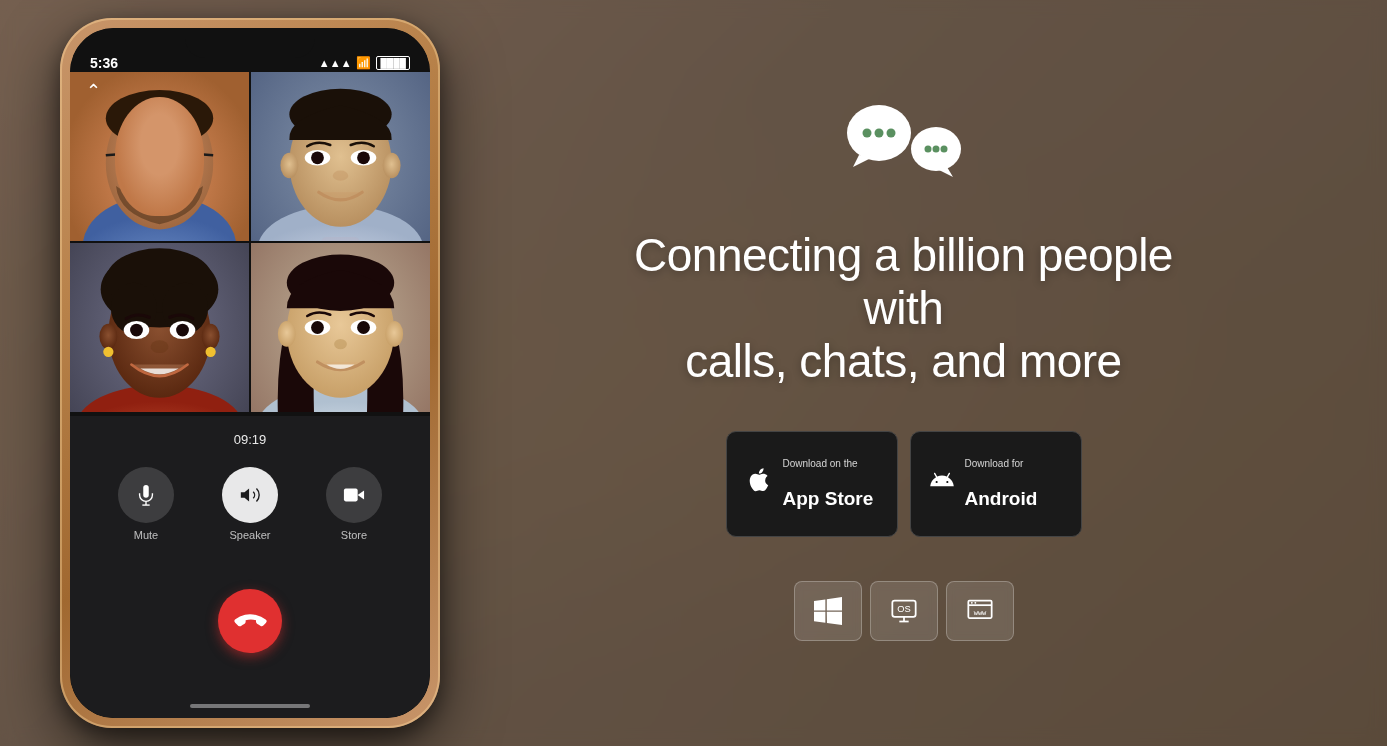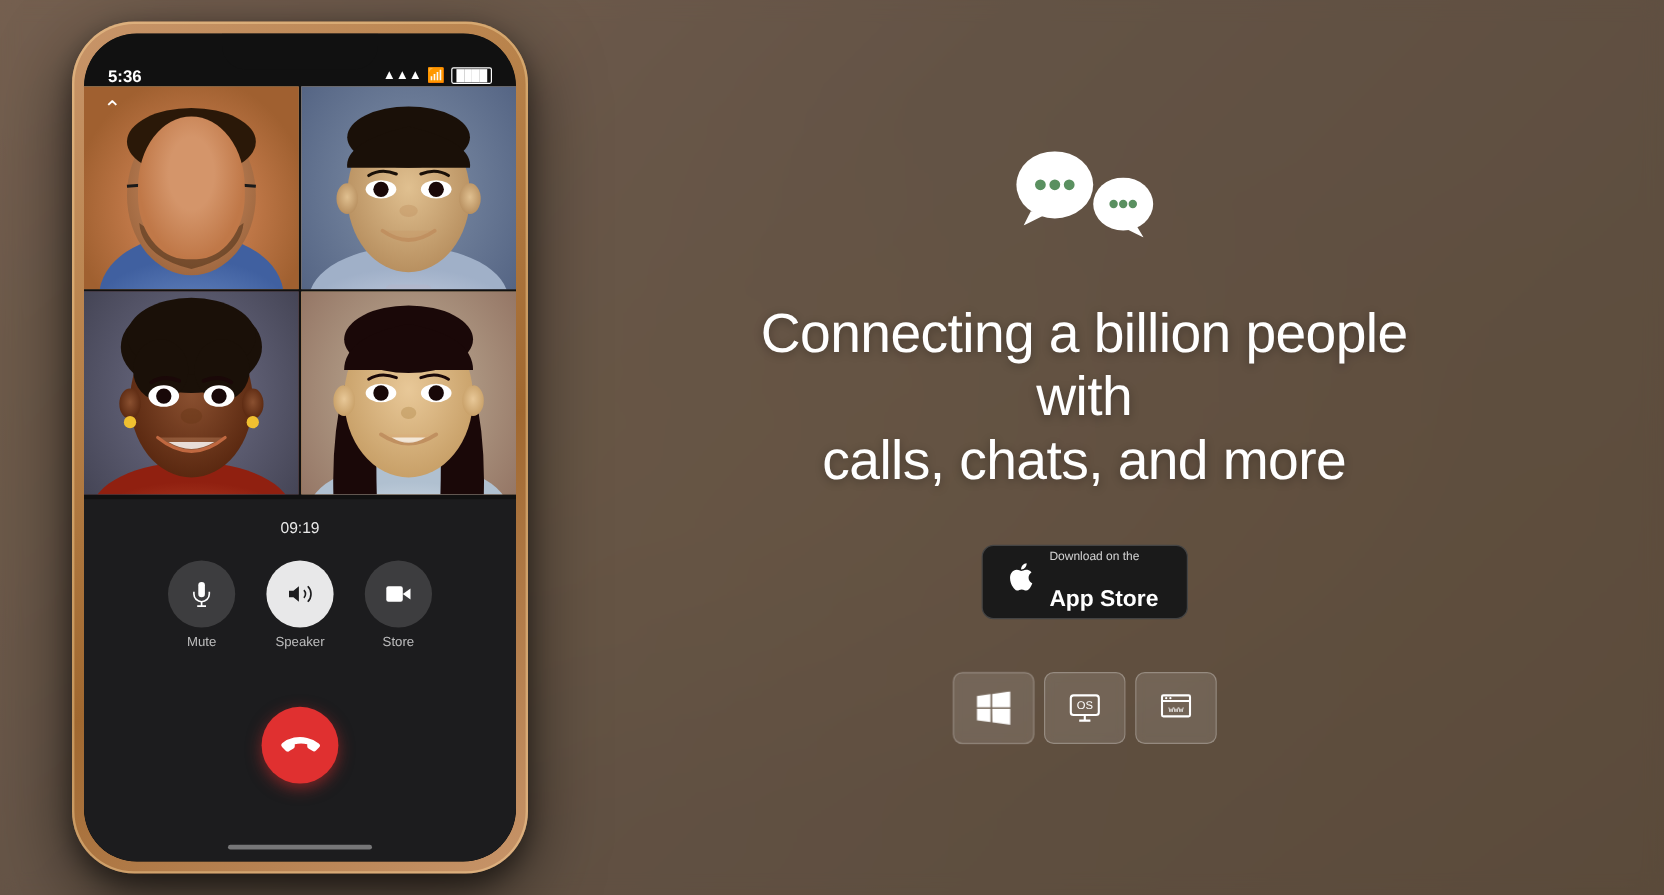--- a/index.html
+++ b/index.html
@@ -183,21 +183,21 @@
 
     .call-timer {
       color: white;
       font-size: 13px;
       margin-bottom: 20px;
       opacity: 0.9;
     }
 
     .control-buttons {
       display: flex;
-      gap: 26px;
+      gap: 48px;
       align-items: flex-end;
       justify-content: center;
       margin-bottom: 8px;
     }
 
     .ctrl-btn {
       display: flex;
       flex-direction: column;
       align-items: center;
       gap: 6px;
@@ -299,21 +299,21 @@
       align-items: center;
     }
 
     .btn-store {
       display: flex;
       align-items: center;
       gap: 10px;
       background: #1a1a1a;
       border: 1px solid #444;
       border-radius: 10px;
-      padding: 4px 18px;
+      padding: 26px 18px;
       color: white;
       cursor: pointer;
       text-decoration: none;
       min-width: 172px;
     }
 
     .btn-store-icon {
       font-size: 26px;
       line-height: 1;
     }
@@ -673,20 +673,31 @@
           <svg width="28" height="32" viewBox="0 0 24 28" fill="white">
             <path d="M18.71 19.5c-.83 1.24-1.71 2.45-3.05 2.47-1.34.03-1.77-.79-3.29-.79-1.53 0-2 .77-3.27.82-1.31.05-2.3-1.32-3.14-2.53C4.25 17 2.94 12.45 4.7 9.39c.87-1.52 2.43-2.48 4.12-2.51 1.28-.02 2.5.87 3.29.87.78 0 2.26-1.07 3.8-.91.65.03 2.47.26 3.64 1.98-.09.06-2.17 1.28-2.15 3.81.03 3.02 2.65 4.03 2.68 4.04-.03.07-.42 1.44-1.37 2.83M13 3.5c.73-.83 1.94-1.46 2.94-1.5.13 1.17-.34 2.35-1.04 3.19-.69.85-1.83 1.51-2.95 1.42-.15-1.15.41-2.35 1.05-3.11z"></path>
           </svg>
         </div>
         <div class="btn-store-text">
           <span class="btn-store-small">Download on the</span>
           <span class="btn-store-big">App Store</span>
         </div>
       </div>
 
+      <div class="btn-store">
+        <div class="btn-store-icon">
+          <svg width="26" height="30" viewBox="0 0 24 28" fill="white">
+            <path d="M17.6 9.48l1.84-3.18c.16-.31.04-.69-.26-.85-.29-.15-.65-.06-.83.22l-1.88 3.24C14.94 8.32 13.52 8 12 8c-1.52 0-2.94.32-4.47.91L5.65 5.67c-.19-.28-.55-.37-.83-.22-.3.16-.42.54-.26.85L6.4 9.48C3.3 11.25 1.28 14.44 1 18h22c-.28-3.56-2.3-6.75-5.4-8.52zM7 15c-.55 0-1-.45-1-1s.45-1 1-1 1 .45 1 1-.45 1-1 1zm10 0c-.55 0-1-.45-1-1s.45-1 1-1 1 .45 1 1-.45 1-1 1z"></path>
+          </svg>
+        </div>
+        <div class="btn-store-text">
+          <span class="btn-store-small">Download for</span>
+          <span class="btn-store-big">Android</span>
+        </div>
+      </div>
     </div>
 
     <div class="platform-buttons">
 
       <div class="btn-platform">
         <svg width="28" height="28" viewBox="0 0 24 24" fill="white">
           <path d="M0 3.449L9.75 2.1v9.451H0m10.949-9.602L24 0v11.55H10.949M0 12.6h9.75v9.451L0 20.699M10.949 12.6H24V24l-12.9-1.801"></path>
         </svg>
       </div>
 

